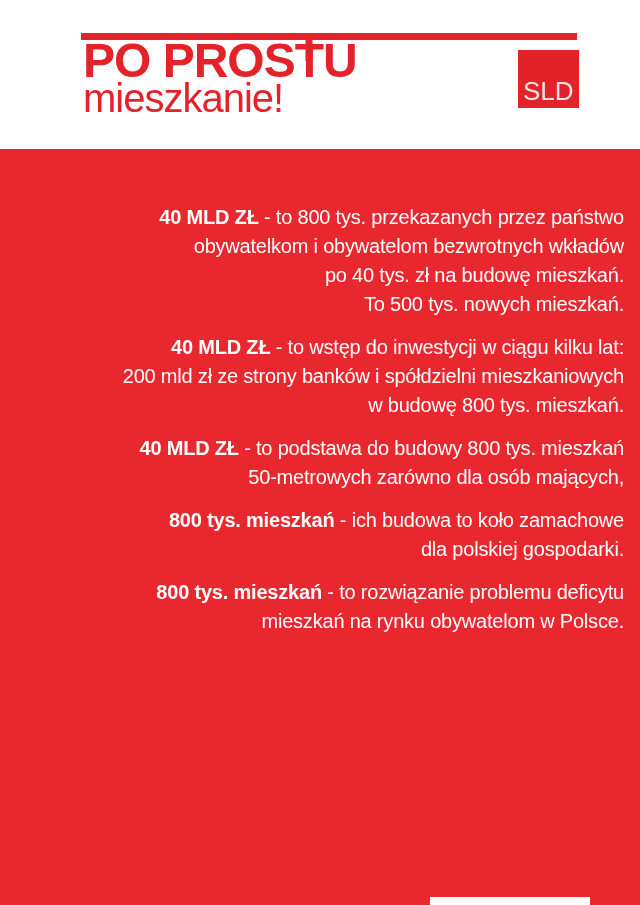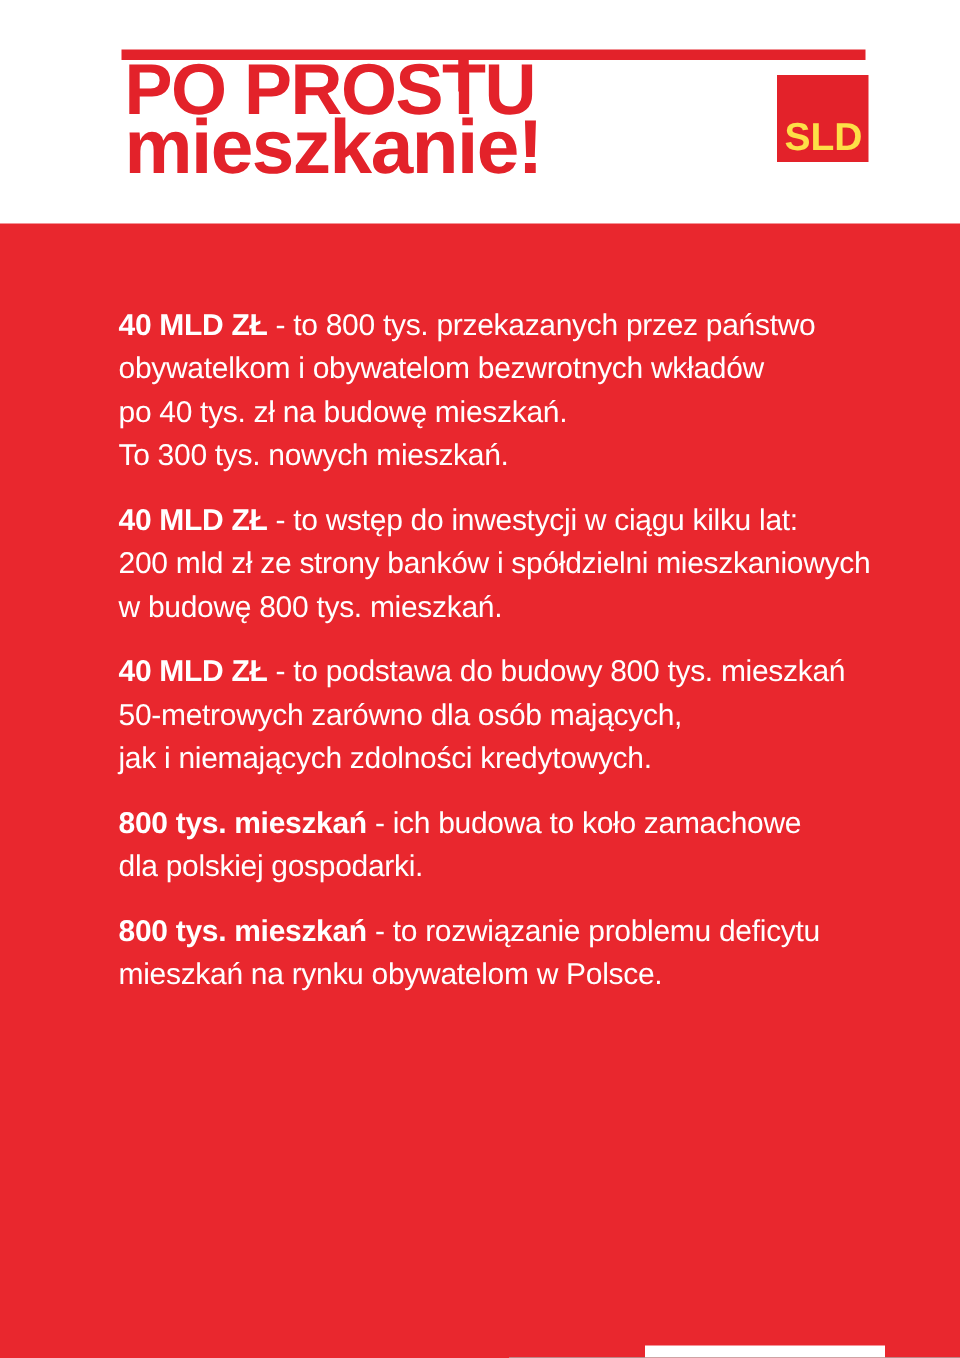--- a/index.html
+++ b/index.html
@@ -27,36 +27,37 @@
     letter-spacing:-1px;color:var(--brand-red);white-space:nowrap;
   }
   .t-ext{position:relative;display:inline-block;}
   .t-ext::before{
     content:"";position:absolute;left:50%;top:2px;
     transform:translateX(-50%);
     width:7px;height:22px;background:var(--brand-red);
   }
   .headline-bottom{
     position:absolute;left:83px;top:74px;
-    font-size:51px;font-weight:bold;line-height:48px;
+    font-size:40px;font-weight:normal;line-height:48px;
     letter-spacing:-1px;color:var(--brand-red);white-space:nowrap;
   }
   .sld-logo{
     position:absolute;left:518px;top:50px;width:61px;height:58px;
     background:var(--brand-red);
   }
   .sld-logo-text{
     position:absolute;left:5px;bottom:4px;
-    color:#fde047;font-size:26px;font-weight:bold;line-height:26px;letter-spacing:0px;
+    color:#e5e5e5;font-size:26px;font-weight:normal;line-height:26px;letter-spacing:0px;
   }
 
   
   .flyer-body{
     position:absolute;left:0;top:149px;width:640px;height:756px;
     background:var(--body-red);
+    text-align:right;
   }
   .copy{
     position:absolute;left:79px;top:54px;width:545px;
     color:#ffffff;
     font-size:20px;line-height:29px;letter-spacing:-0.2px;
   }
   .copy p{margin:0 0 14px 0;}
   .copy strong{font-weight:bold;}
 
   
@@ -76,29 +77,29 @@
       <span class="sld-logo-text">SLD</span>
     </div>
   </div>
 
   <div class="flyer-body">
     <div class="copy">
 
       <p><strong>40 MLD ZŁ</strong><span> - to 800 tys. przekazanych przez państwo</span><br>
         <span>obywatelkom i obywatelom bezwrotnych wkładów</span><br>
         <span>po 40 tys. zł na budowę mieszkań.</span><br>
-        <span>To 300 tys. nowych mieszkań.</span></p>
+        <span>To 500 tys. nowych mieszkań.</span></p>
 
       <p><strong>40 MLD ZŁ</strong><span> - to wstęp do inwestycji w ciągu kilku lat:</span><br>
         <span>200 mld zł ze strony banków i spółdzielni mieszkaniowych</span><br>
         <span>w budowę 800 tys. mieszkań.</span></p>
 
       <p><strong>40 MLD ZŁ</strong><span> - to podstawa do budowy 800 tys. mieszkań</span><br>
         <span>50-metrowych zarówno dla osób mających,</span><br>
-        <span>jak i niemających zdolności kredytowych.</span></p>
+        </p>
 
 
       <p><strong>800 tys. mieszkań</strong><span> - ich budowa to koło zamachowe</span><br>
         <span>dla polskiej gospodarki.</span></p>
 
       <p><strong>800 tys. mieszkań</strong><span> - to rozwiązanie problemu deficytu</span><br>
         <span>mieszkań na rynku obywatelom w Polsce.</span></p>
 
     </div>
 

